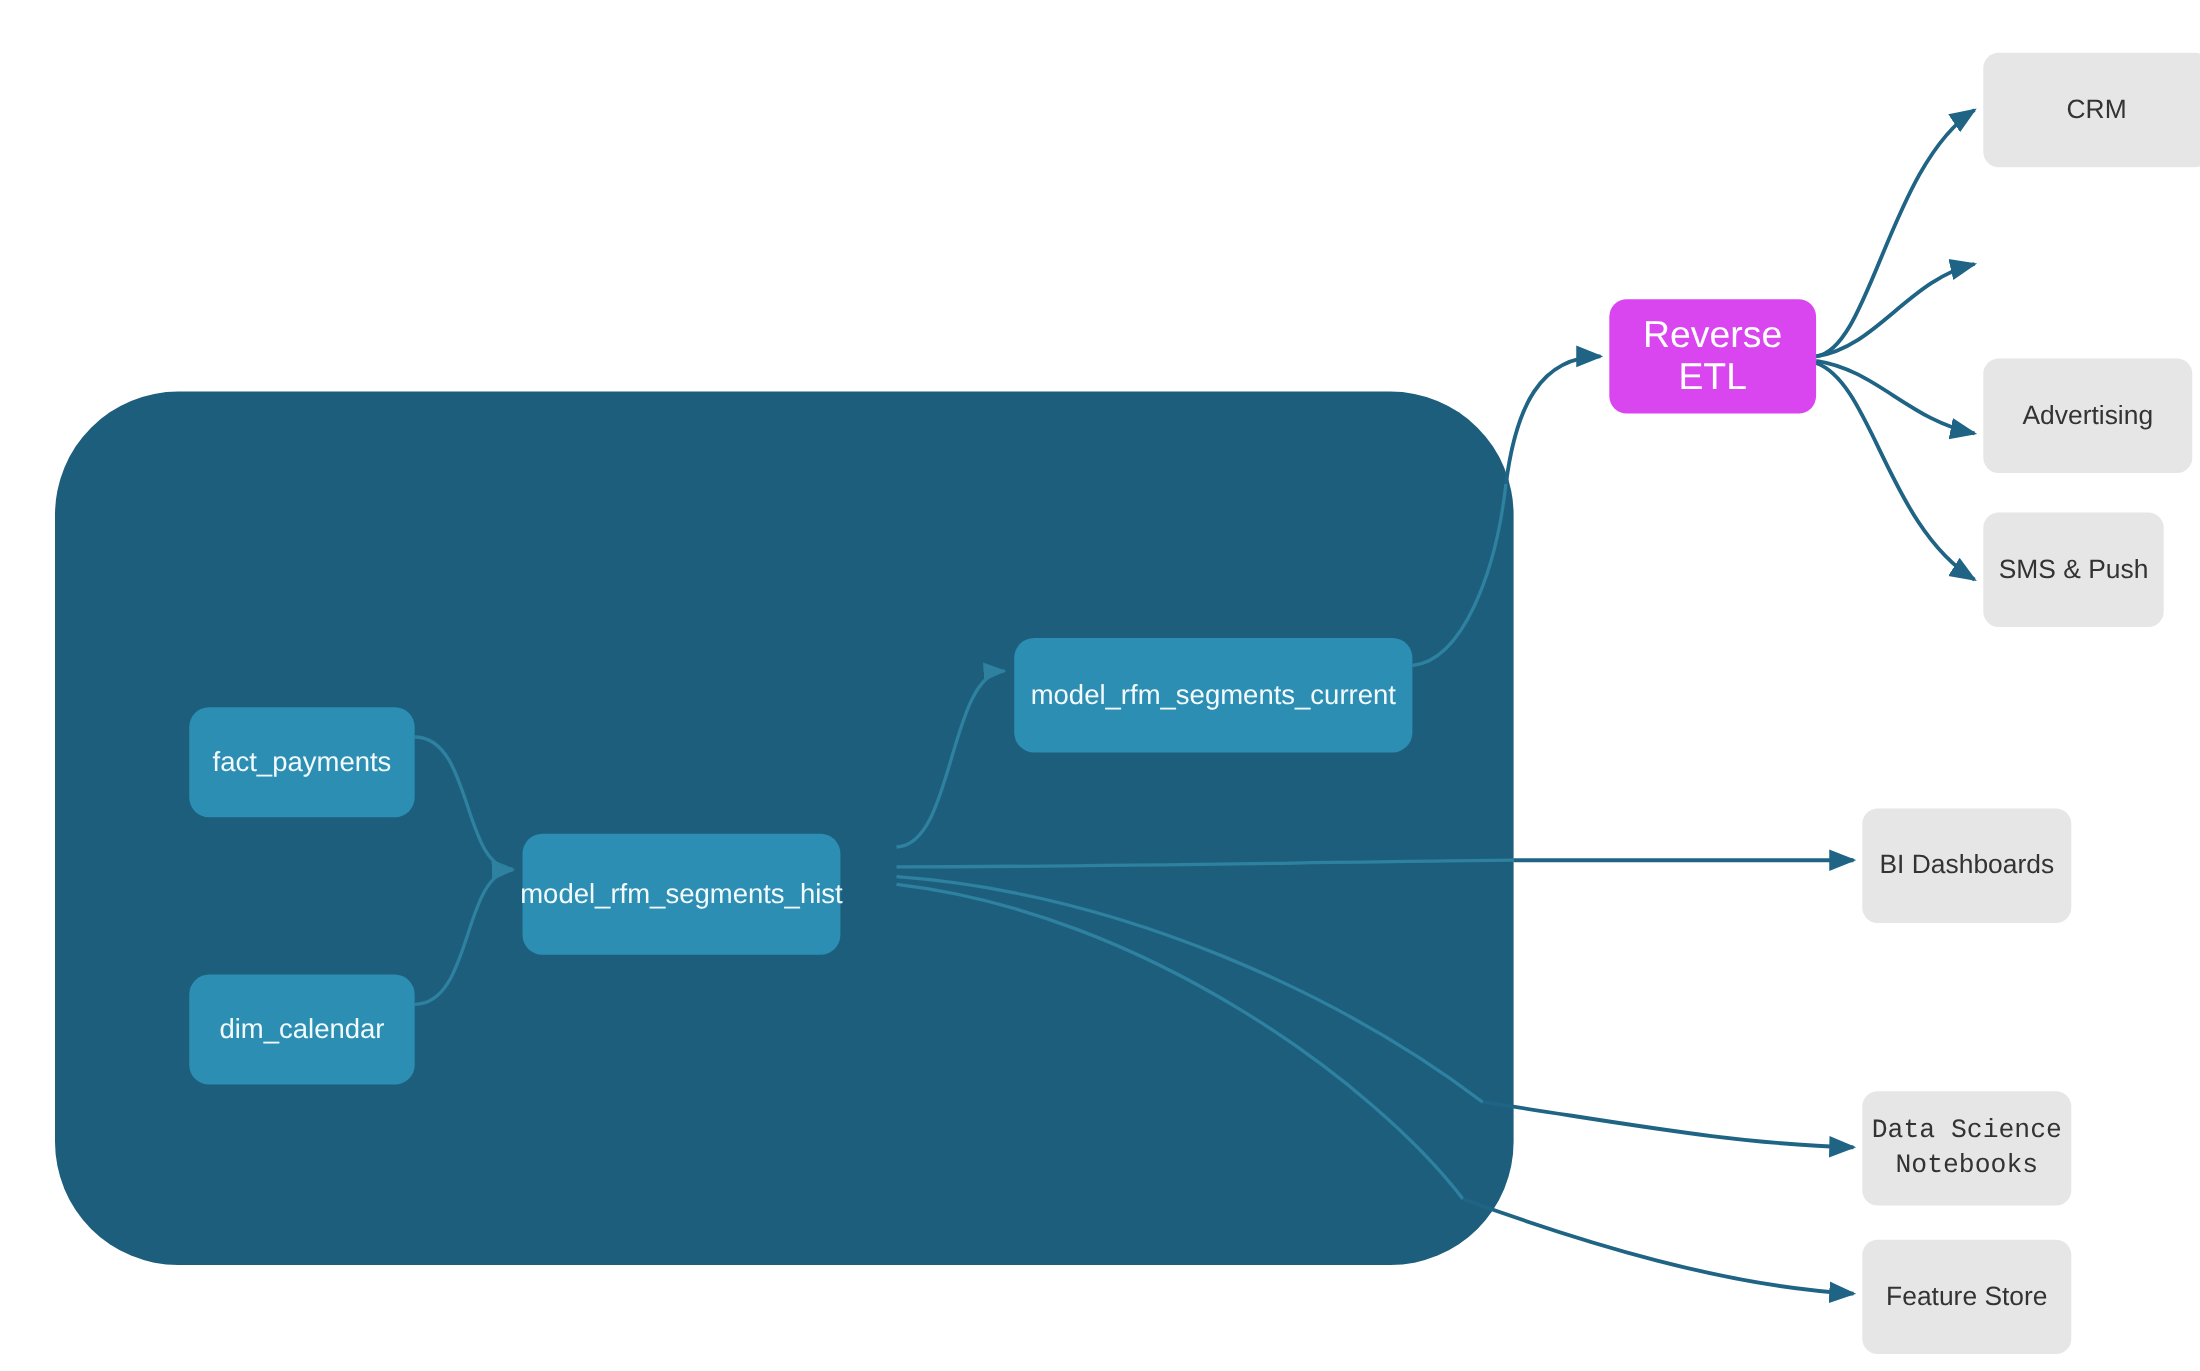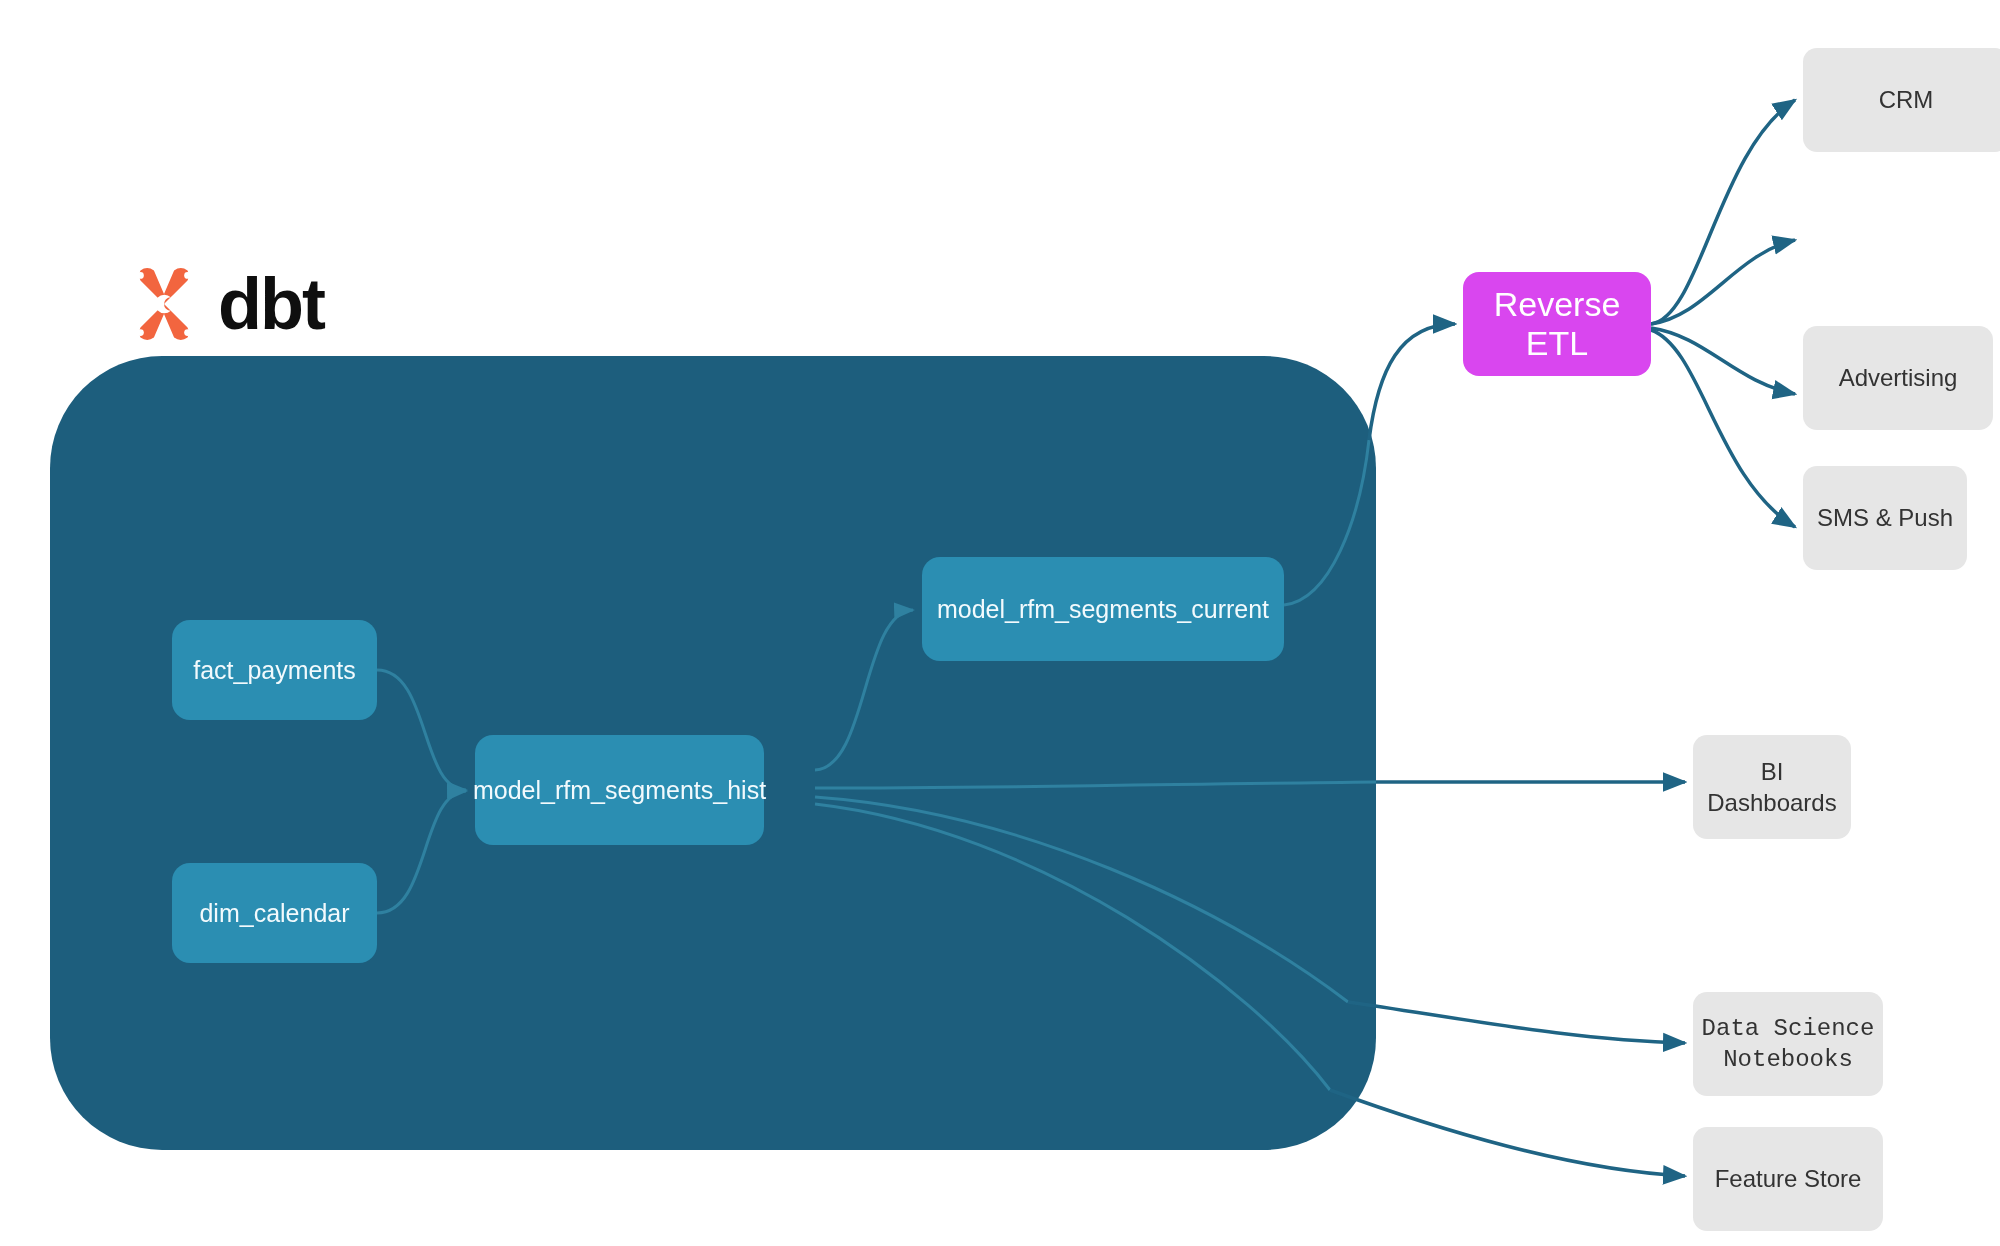--- a/index.html
+++ b/index.html
@@ -67,20 +67,21 @@
     justify-content: center;
     text-align: center;
     box-sizing: border-box;
   }
   .model-node {
     background: #2b8eb2;
     border-radius: 18px;
     color: #f2fafd;
     font-size: 25px;
     padding: 0 18px;
+    margin-top: 23px;
   }
   .dest-node {
     background: #e6e6e6;
     border-radius: 14px;
     color: #333333;
     font-size: 24px;
     line-height: 1.3;
   }
   #node-reverse-etl {
     background: #d946ef;
@@ -95,21 +96,21 @@
   #node-model-hist         { left: 475px;  top: 735px;  width: 289px; height: 110px; }
   #node-model-current      { left: 922px;  top: 557px;  width: 362px; height: 104px; }
 
   #node-reverse-etl        { left: 1463px; top: 272px;  width: 188px; height: 104px; }
 
   #node-crm                { left: 1803px; top: 48px;   width: 206px; height: 104px; }
   #node-email              { left: 1803px; top: 188px;  width: 190px; height: 104px; }
   #node-advertising        { left: 1803px; top: 326px;  width: 190px; height: 104px; }
   #node-sms-push           { left: 1803px; top: 466px;  width: 164px; height: 104px; }
 
-  #node-bi-dashboards      { left: 1693px; top: 735px;  width: 158px; height: 104px; justify-content: center; }
+  #node-bi-dashboards      { left: 1693px; top: 735px;  width: 190px; height: 104px; justify-content: center; }
   #node-ds-notebooks       { left: 1693px; top: 992px;  width: 190px; height: 104px; font-family: Liberation Mono, monospace; }
   #node-feature-store      { left: 1693px; top: 1127px; width: 190px; height: 104px; }
 
   
   #edges-inner, #edges-outer {
     position: absolute;
     left: 0; top: 0;
     width: 2000px;
     height: 1246px;
     pointer-events: none;
@@ -165,34 +166,20 @@
       <path d="M 1651 324 C 1706 316, 1735 254, 1795 240" marker-end="url(#arrow-outer)"></path>
       <path d="M 1651 328 C 1706 336, 1735 382, 1795 394" marker-end="url(#arrow-outer)"></path>
       <path d="M 1651 330 C 1702 348, 1716 478, 1795 527" marker-end="url(#arrow-outer)"></path>
 
       <path d="M 1376 782 L 1685 782" marker-end="url(#arrow-outer)"></path>
       <path d="M 1348 1002 C 1460 1018, 1570 1040, 1685 1043" marker-end="url(#arrow-outer)"></path>
       <path d="M 1330 1090 C 1440 1130, 1570 1170, 1685 1176" marker-end="url(#arrow-outer)"></path>
     </g>
   </svg>
 
-  <div id="dbt-logo">
-    <svg id="dbt-mark" viewBox="0 0 100 100">
-      <path d="M 50 50 L 22 22 A 14 14 0 0 1 22 10 A 14 14 0 0 1 38 10 L 50 38 L 62 10
-               A 14 14 0 0 1 78 10 A 14 14 0 0 1 78 22 L 50 50 L 78 78
-               A 14 14 0 0 1 78 90 A 14 14 0 0 1 62 90 L 50 62 L 38 90
-               A 14 14 0 0 1 22 90 A 14 14 0 0 1 22 78 Z" fill="#f2653f"></path>
-      <circle cx="22" cy="16" r="4" fill="#ffffff"></circle>
-      <circle cx="78" cy="16" r="4" fill="#ffffff"></circle>
-      <circle cx="22" cy="84" r="4" fill="#ffffff"></circle>
-      <circle cx="78" cy="84" r="4" fill="#ffffff"></circle>
-      <path d="M 58 42 A 11 11 0 1 0 58 58 A 8 8 0 1 1 58 42 Z" fill="#ffffff"></path>
-    </svg>
-    <span id="dbt-word">dbt</span>
-  </div>
 
   <div class="node model-node" id="node-fact-payments">
     <span>fact_payments</span>
   </div>
 
   <div class="node model-node" id="node-dim-calendar">
     <span>dim_calendar</span>
   </div>
 
   <div class="node model-node" id="node-model-hist">

